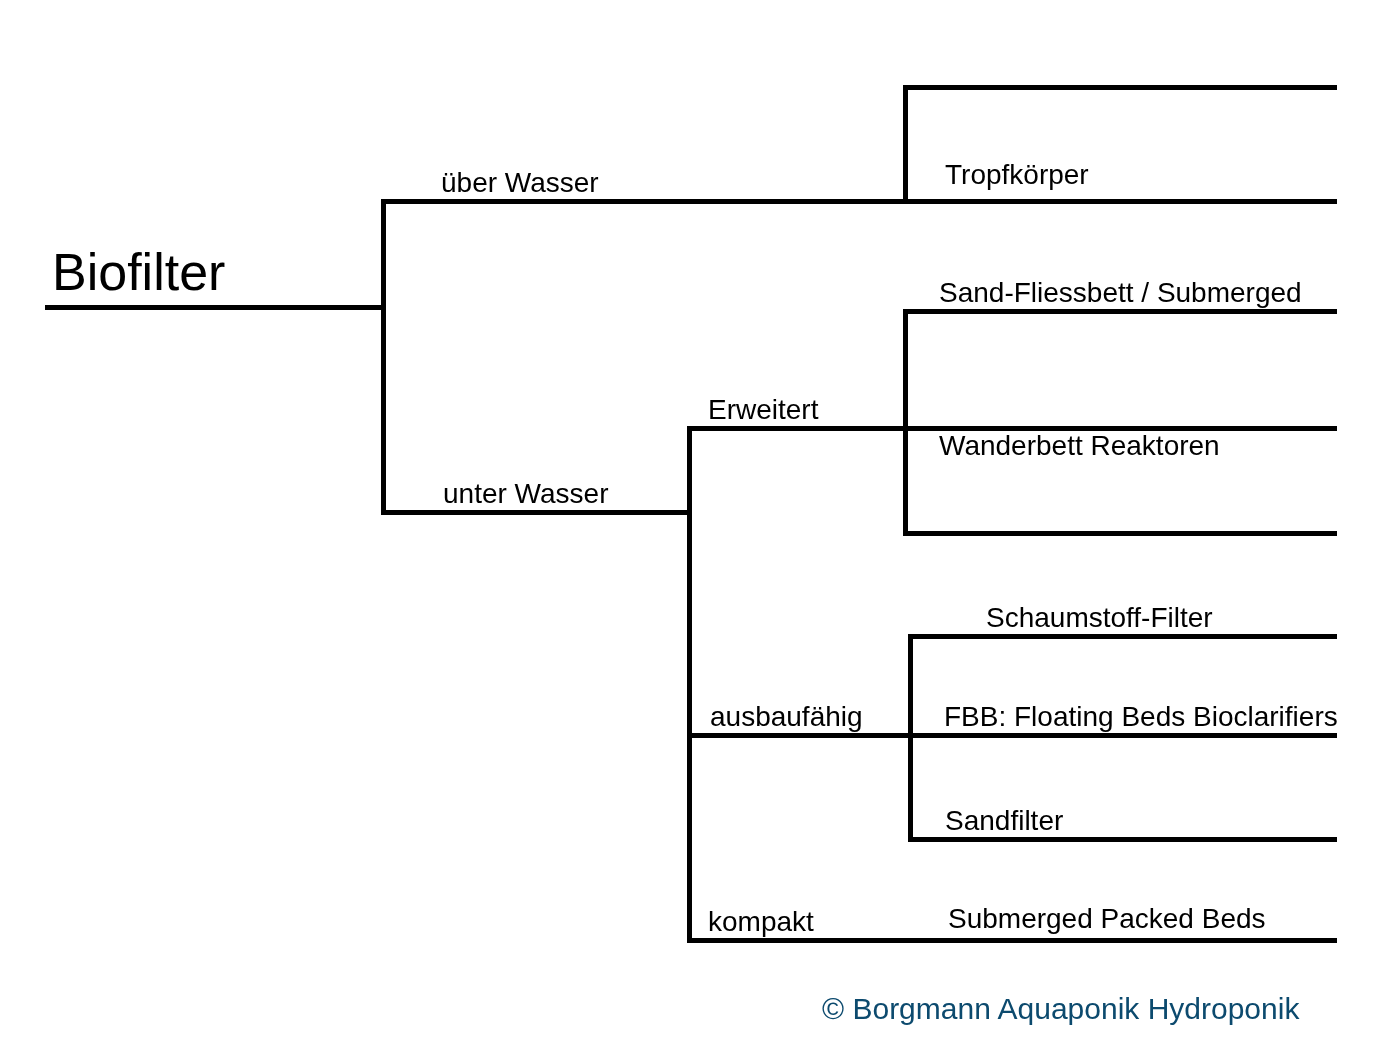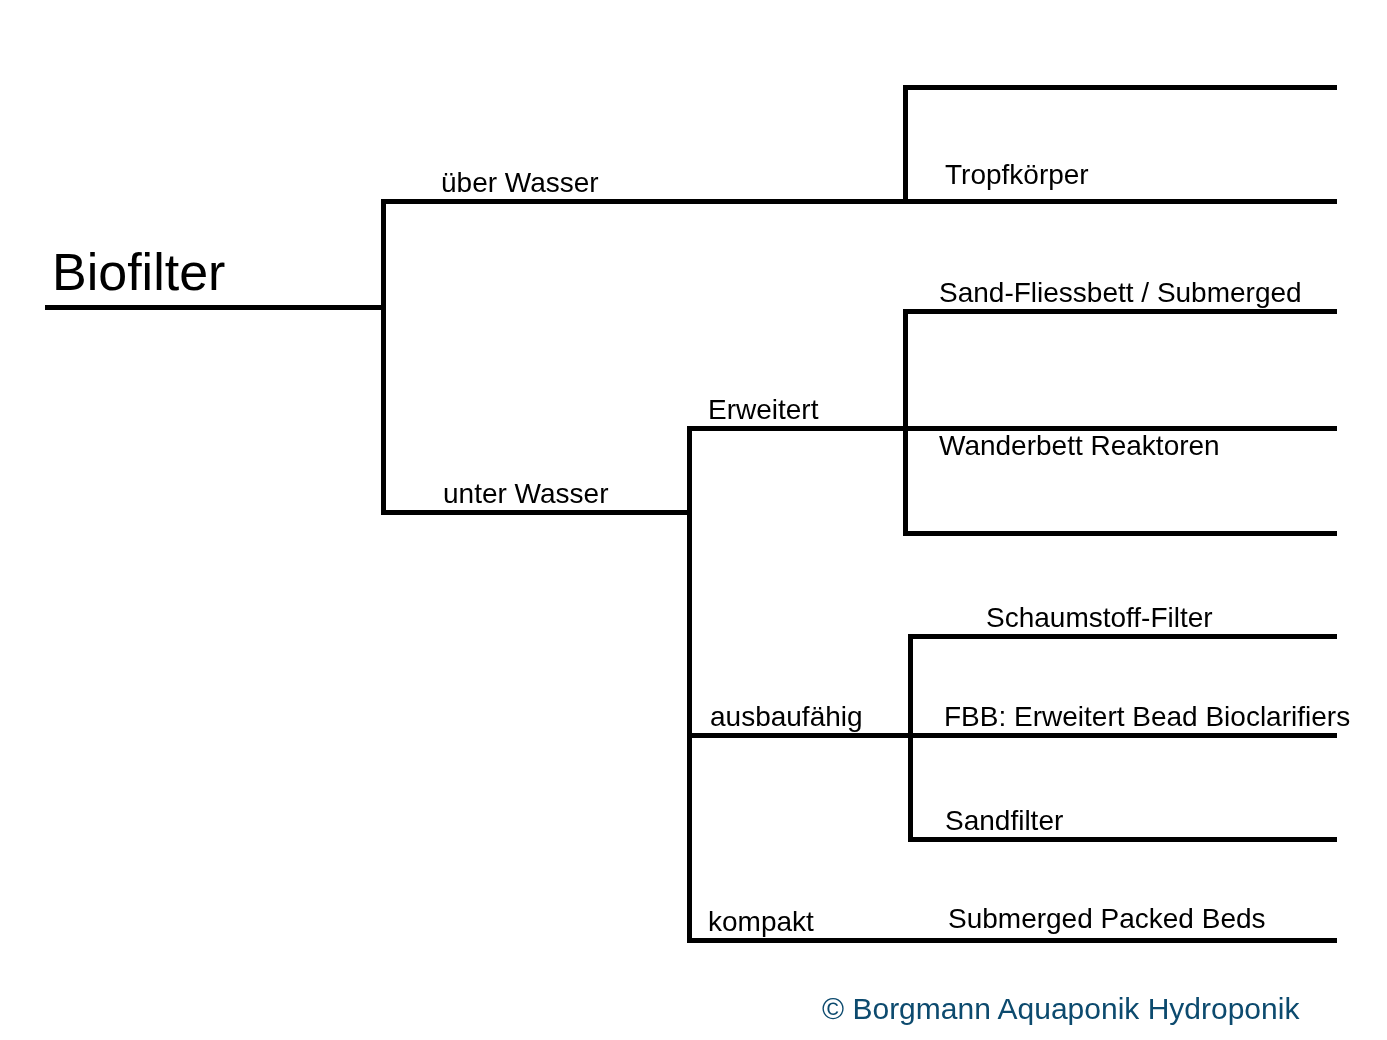--- a/index.html
+++ b/index.html
@@ -77,21 +77,21 @@
 
   <div class="edge" style="left:903px; top:531px; width:434px; height:5px;"></div>
 
   <span class="node-label" style="left:710px; top:700px;">ausbaufähig</span>
   <div class="edge" style="left:687px; top:733px; width:226px; height:5px;"></div>
   <div class="edge" style="left:908px; top:634px; width:5px; height:208px;"></div>
 
   <span class="node-label" style="left:986px; top:601px;">Schaumstoff-Filter</span>
   <div class="edge" style="left:908px; top:634px; width:429px; height:5px;"></div>
 
-  <span class="node-label" style="left:944px; top:700px;">FBB: Erweitert Bead Bioclarifiers</span>
+  <span class="node-label" style="left:944px; top:700px;">FBB: Floating Beds Bioclarifiers</span>
   <div class="edge" style="left:908px; top:733px; width:429px; height:5px;"></div>
 
   <span class="node-label" style="left:945px; top:804px;">Sandfilter</span>
   <div class="edge" style="left:908px; top:837px; width:429px; height:5px;"></div>
 
   <span class="node-label" style="left:708px; top:905px;">kompakt</span>
   <span class="node-label" style="left:948px; top:902px;text-align:right;">Submerged Packed Beds</span>
   <div class="edge" style="left:687px; top:938px; width:650px; height:5px;"></div>
 
   <span class="footer-label" style="left:822px; top:991px;">© Borgmann Aquaponik Hydroponik</span>

